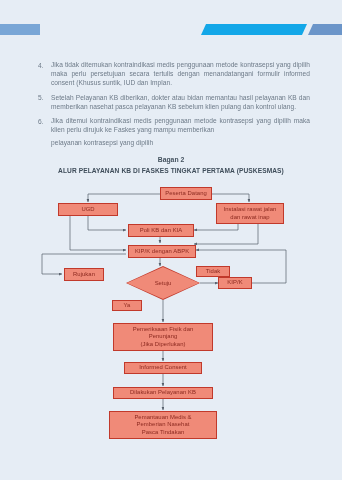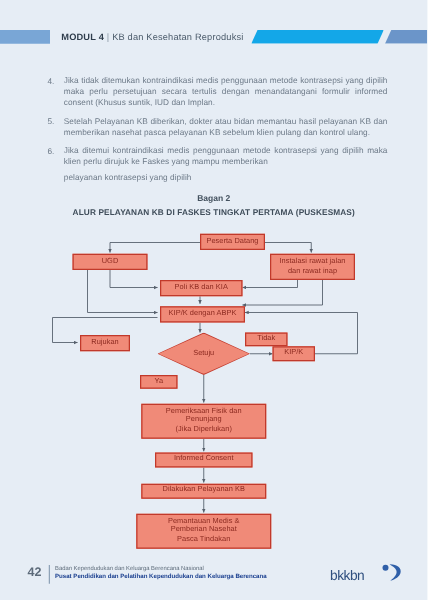--- a/index.html
+++ b/index.html
@@ -223,25 +223,20 @@
     width: 18px; height: 14px;
   }
 </style>
 </head>
 <body>
 
 <div id="page">
 
   <div id="header-band">
     <div class="hdr-left-bar"></div>
-    <div class="hdr-title">
-      <b>MODUL 4</b>
-      <span class="hdr-sep">|</span>
-      <span>KB dan Kesehatan Reproduksi</span>
-    </div>
     <div class="hdr-bar-cyan"></div>
     <div class="hdr-bar-blue"></div>
   </div>
 
   <div id="content">
     <div class="li-row">
       <div class="li-num">4.</div>
       <div class="li-text">Jika tidak ditemukan kontraindikasi medis penggunaan metode kontrasepsi yang dipilih maka perlu persetujuan secara tertulis dengan menandatangani formulir informed consent (Khusus suntik, IUD dan Implan.</div>
     </div>
     <div class="li-row">
@@ -362,27 +357,14 @@
     </div>
 
     <div class="node" style="left:109px; top:229px; width:108px; height:28px; flex-direction:column;">
       <span>Pemantauan Medis &amp;</span>
       <span>Pemberian Nasehat</span>
       <span>Pasca Tindakan</span>
     </div>
 
   </div>
 
-  <div id="footer">
-    <div class="pg-num">42</div>
-    <div class="foot-divider"></div>
-    <div class="foot-l1">Badan Kependudukan dan Keluarga Berencana Nasional</div>
-    <div class="foot-l2">Pusat Pendidikan dan Pelatihan Kependudukan dan Keluarga Berencana</div>
-    <div class="logo-wrap">
-      <div class="logo-text">bkkbn</div>
-      <svg class="logo-mark" viewBox="0 0 18 14">
-        <circle cx="4.4" cy="3.1" r="2.4" fill="#2f5fa8"></circle>
-        <path d="M7.6 0.4 C13.4 0.2 17.6 3.2 16.4 7.4 C15.6 10.2 12.6 12.4 8.2 13.6 C12.2 10.6 14.0 7.6 13.0 5.2 C12.2 3.2 10.0 2.0 7.6 0.4 Z" fill="#2f5fa8"></path>
-      </svg>
-    </div>
-  </div>
 
 </div>
 
 </body></html>

